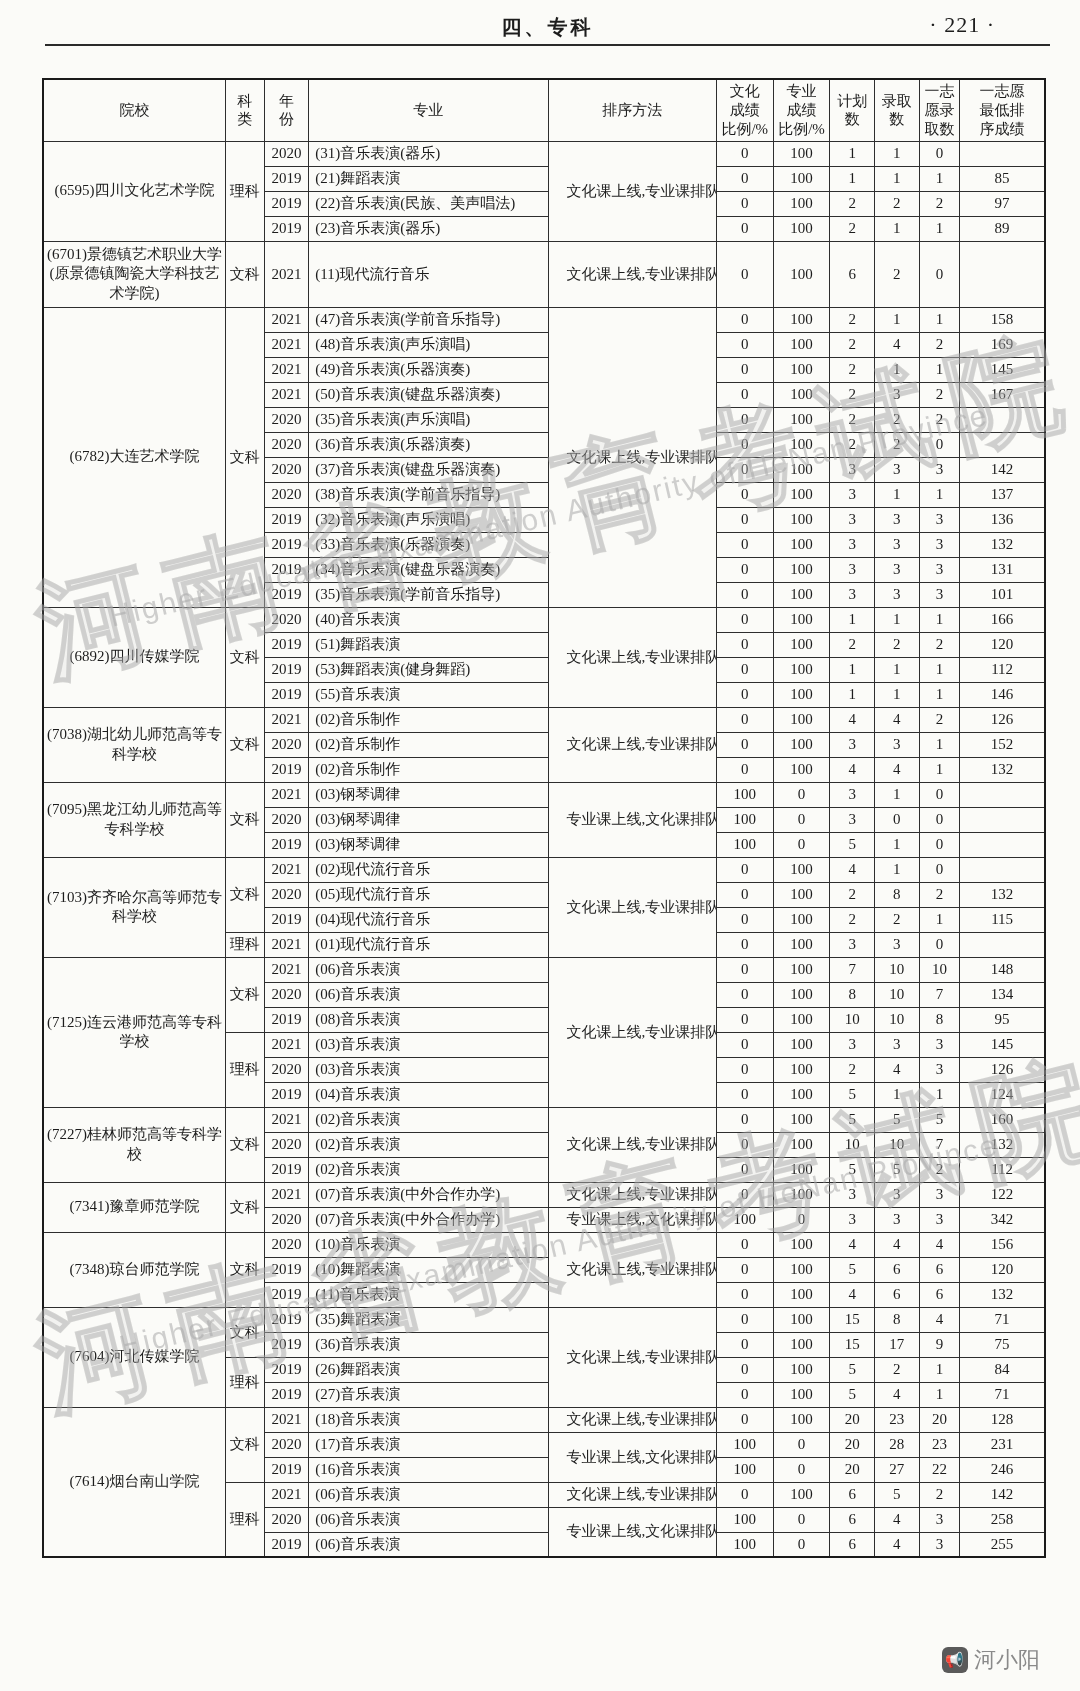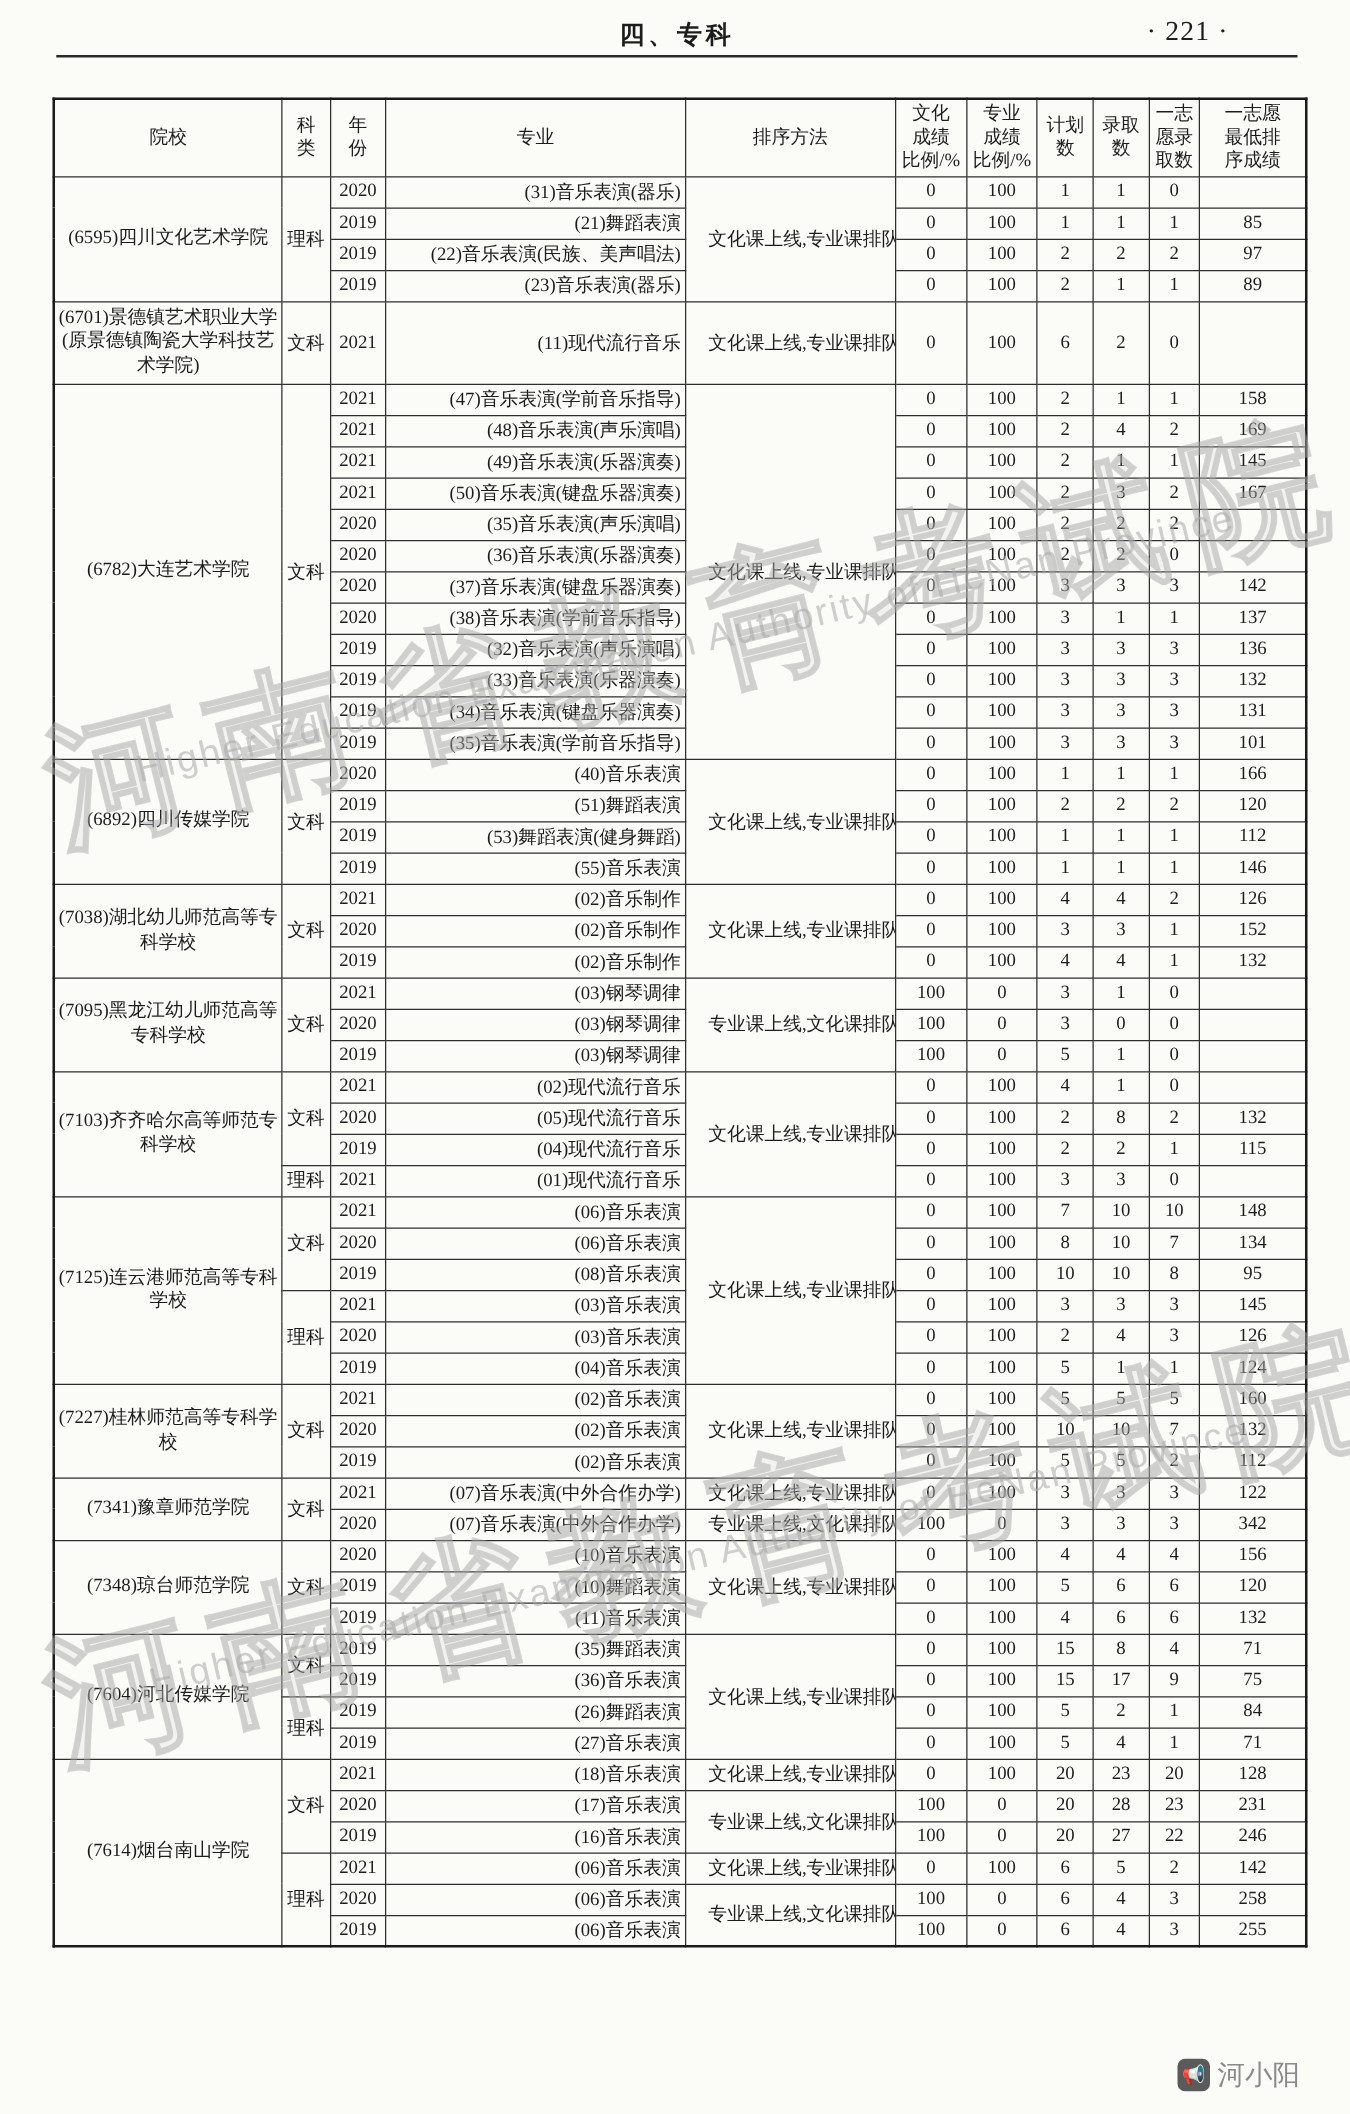--- a/index.html
+++ b/index.html
@@ -5,21 +5,21 @@
   * { margin:0; padding:0; box-sizing:border-box; }
   html,body { width:1080px; height:1691px; }
   body {
     background:#fbfbf8;
     font-family:"Liberation Serif","DejaVu Serif",serif;
     color:#1c1c1c;
     position:relative;
     overflow:hidden;
   }
   .page-header {
-    position:absolute; top:12px; left:45px; right:42px; height:34px;
+    position:absolute; top:12px; left:45px; right:30px; height:34px;
     border-bottom:2px solid #2a2a2a;
   }
   .header-center {
     position:absolute; left:50%; transform:translateX(-50%); top:2px;
     font-size:20px; letter-spacing:3px; font-weight:600;
   }
   .header-right {
     position:absolute; right:55px; top:0px;
     font-size:22px; letter-spacing:1px;
   }
@@ -38,21 +38,21 @@
     vertical-align:middle;
   }
   thead th {
     height:62px;
     font-weight:normal;
     white-space:pre-line;
     line-height:1.25;
     font-size:15px;
   }
   tbody tr { height:25px; }
-  td.major { text-align:right; padding-left:6px; white-space:nowrap; overflow:hidden; }
+  td.major { text-align:left; padding-left:6px; white-space:nowrap; overflow:hidden; }
   td.inst  { padding:0 3px; line-height:1.3; }
   td.method{ padding:0 18px; white-space:nowrap; overflow:hidden; }
   td.num   { font-family:"Liberation Serif","DejaVu Serif",serif; }
 
   .watermark {
     position:absolute; z-index:6; pointer-events:none;
     white-space:nowrap; font-weight:700;
     color:rgba(190,190,190,0.14);
     -webkit-text-stroke:1.5px rgba(165,165,165,0.45);
     letter-spacing:22px;

